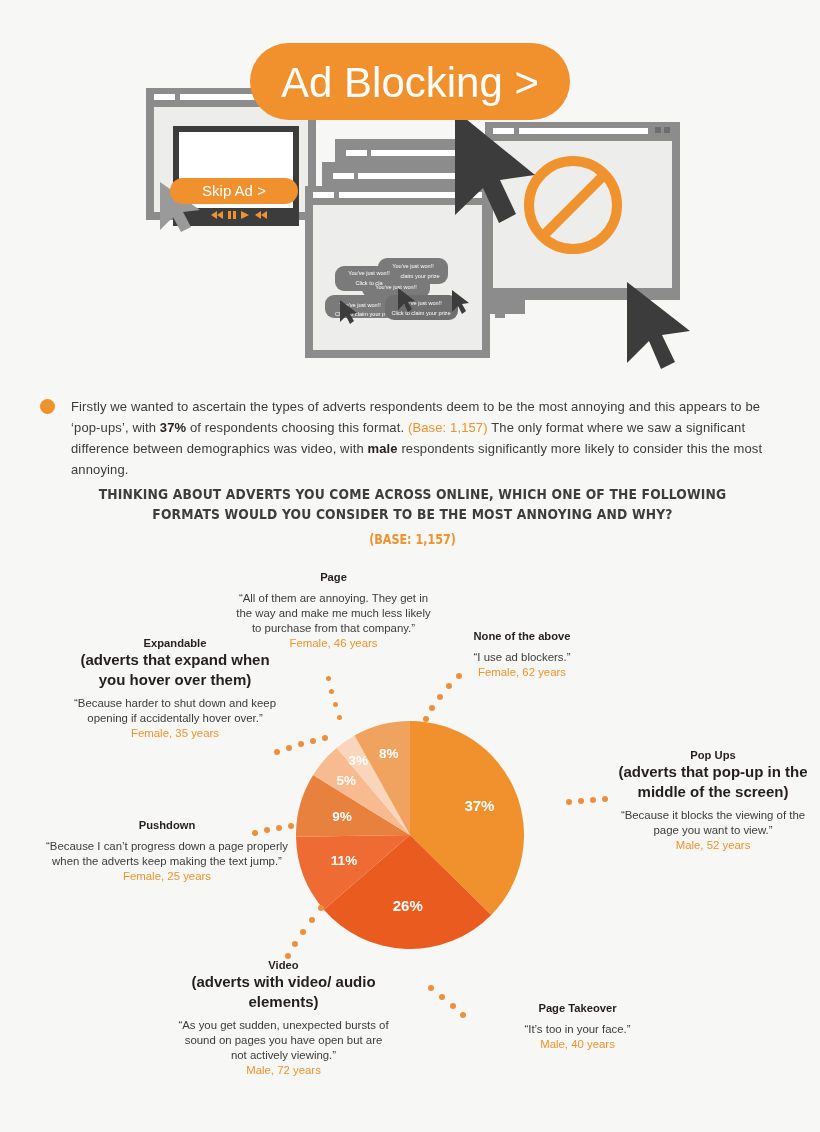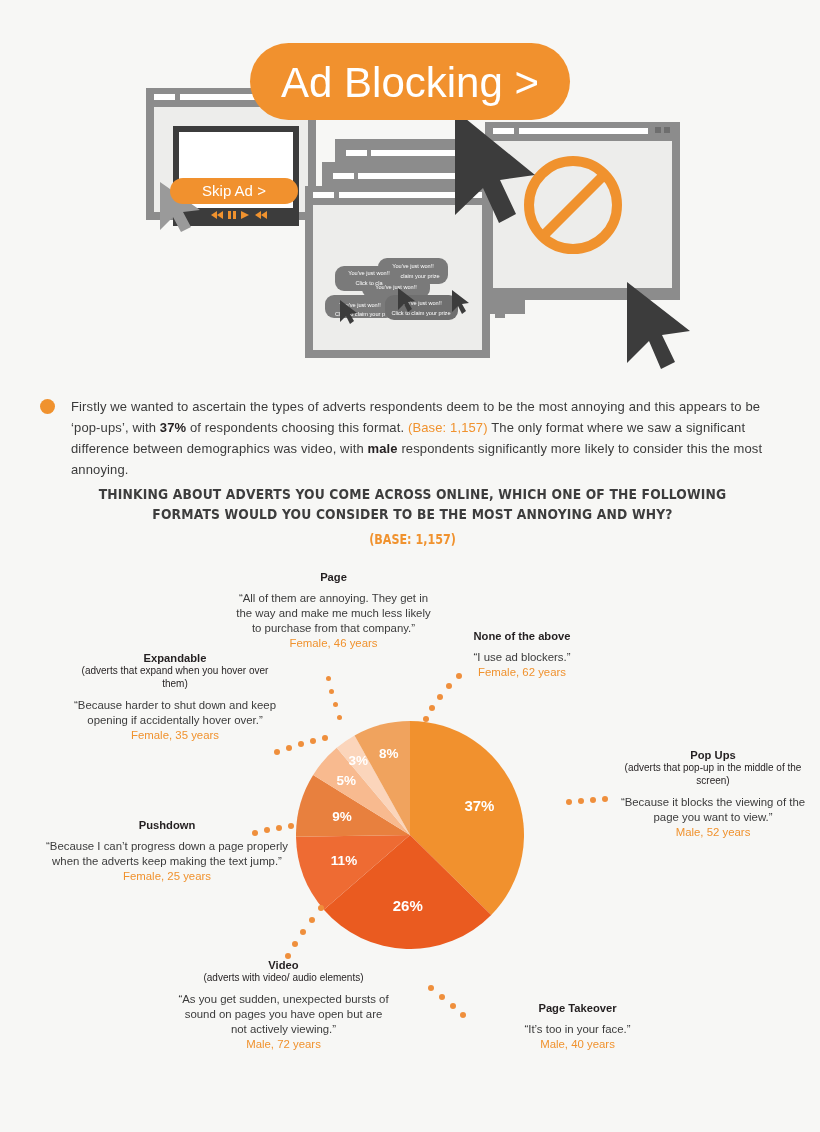--- a/index.html
+++ b/index.html
@@ -67,34 +67,34 @@
     font-weight: 700; fill: #ffffff;
   }
 
   
   .callout { position: absolute; }
   .callout .title {
     font-size: 11.2px; font-weight: 700; color: #231f20;
     line-height: 1.28;
   }
   .callout .sub {
-    font-size: 10px; font-weight: 400; color: #231f20;
+    font-size: 15px; font-weight: 700; color: #231f20;
     line-height: 1.28;
   }
   .callout .quote {
     margin-top: 7px;
     font-size: 11.4px; color: #3b3b3b; line-height: 1.31;
   }
   .callout .attrib {
     font-size: 11.4px; color: #f0922e; line-height: 1.31;
   }
 
   .c-other        { left: 236px; top: 570px;  width: 195px; text-align: center; }
   .c-none         { left: 438px; top: 629px;  width: 168px; text-align: center; }
-  .c-expandable   { left: 70px;  top: 651px;  width: 210px; text-align: center; }
+  .c-expandable   { left: 70px;  top: 636px;  width: 210px; text-align: center; }
   .c-pushups      { left: 618px; top: 738px;  width: 190px; text-align: center; margin-top: 10px; }
   .c-pushdown     { left: 42px;  top: 818px;  width: 250px; text-align: center; }
   .c-video        { left: 176px; top: 958px;  width: 215px; text-align: center; }
   .c-takeover     { left: 470px; top: 1001px; width: 215px; text-align: center; }
 
   
   .trail { position: absolute; }
   .trail i {
     position: absolute; display: block; border-radius: 50%;
     background: #ef8f3c;

